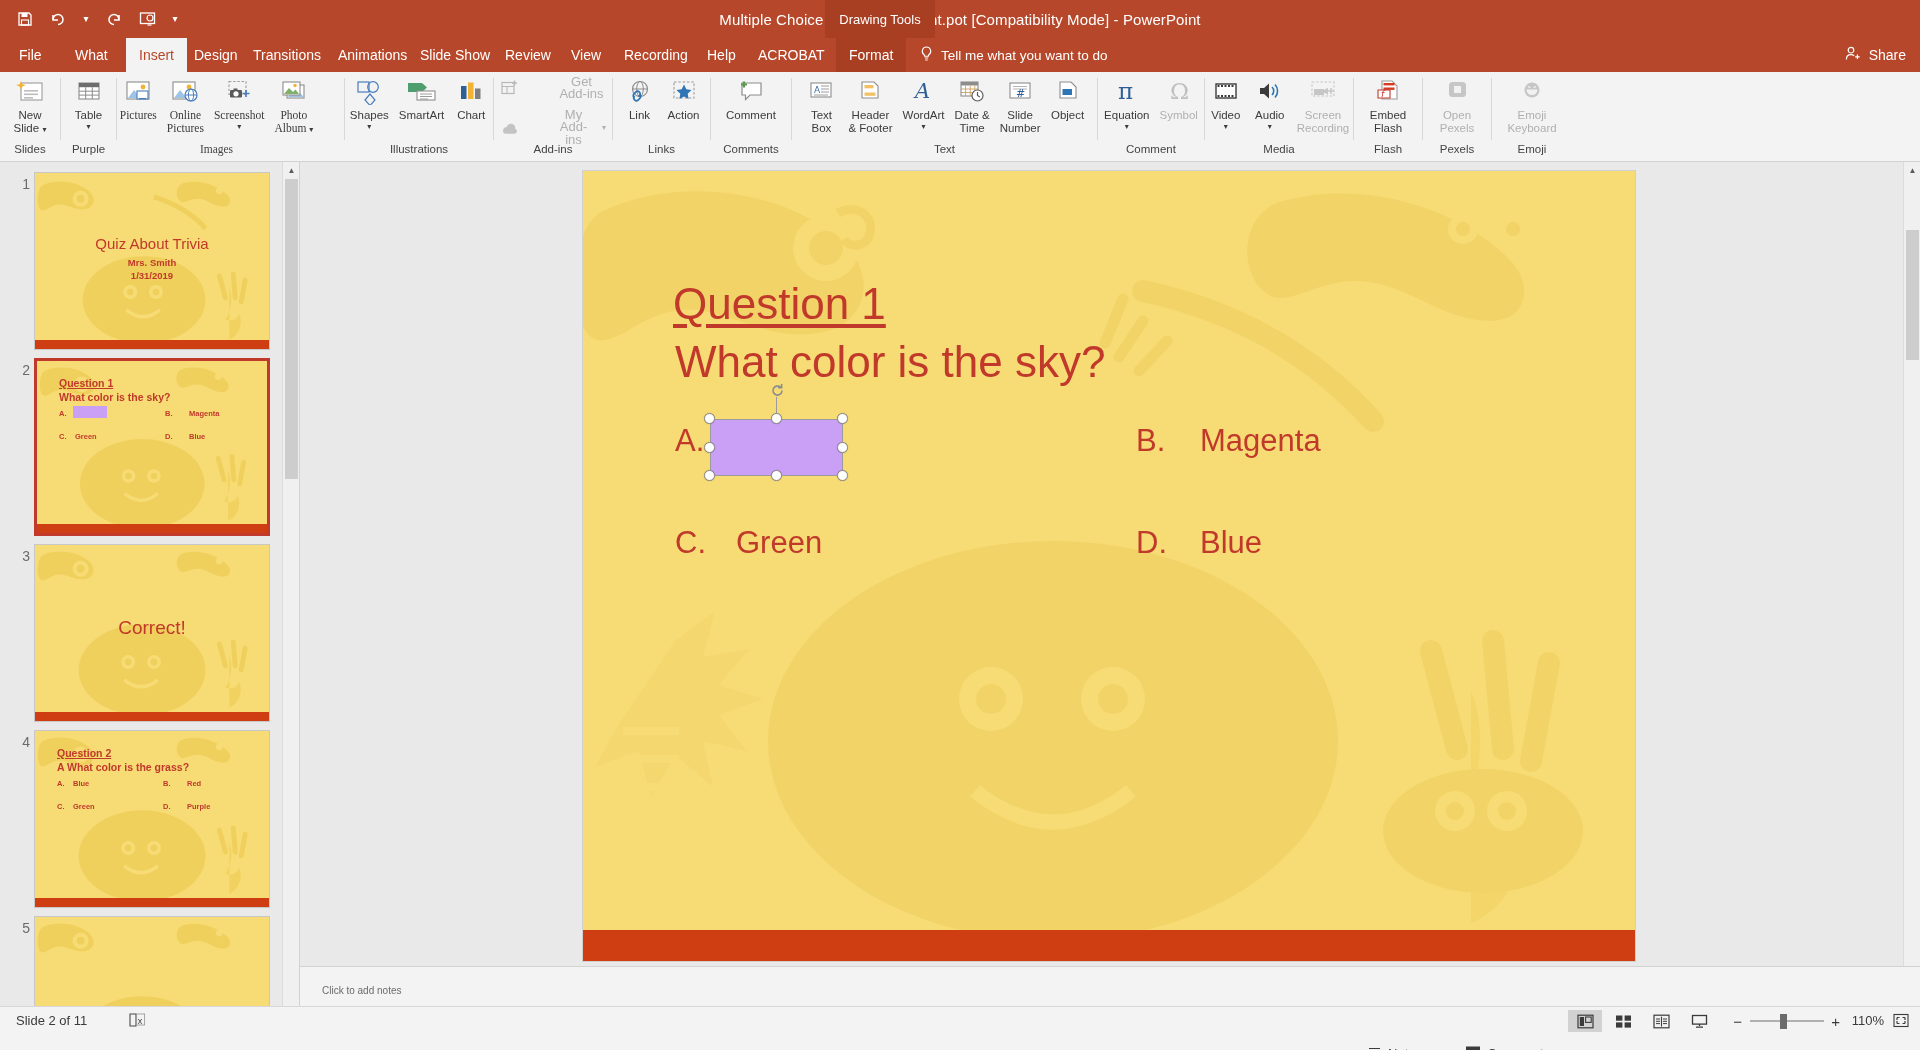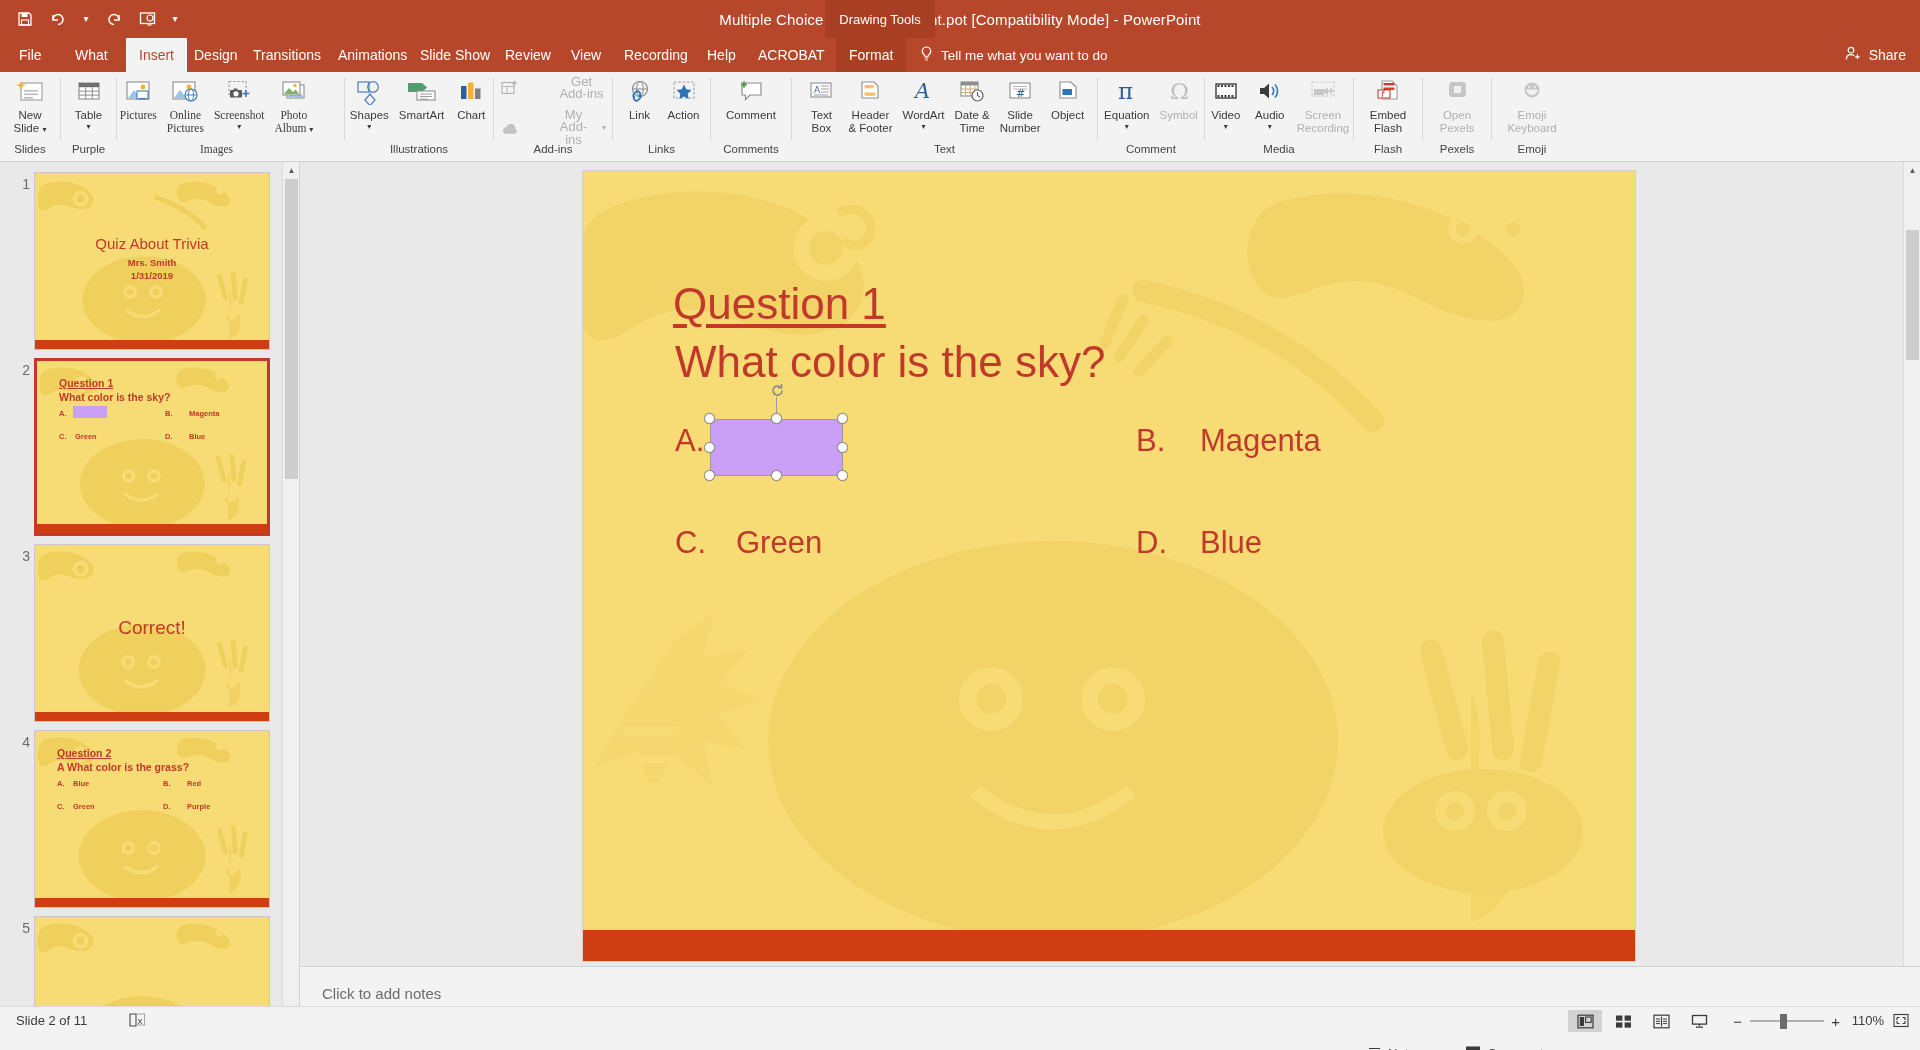--- a/index.html
+++ b/index.html
@@ -163,21 +163,21 @@
   
   #ed-scroll {
     position: absolute; right: 0; top: 0; width: 17px; bottom: 0; background: #f0f0f0; border-left: 1px solid #dcdcdc;
   }
   #ed-thumbbar { position: absolute; left: 2px; top: 68px; width: 13px; height: 130px; background: #cdcdcd; }
   
   #notespane {
     position: absolute; left: 300px; right: 0; height: 56px; bottom: 28px;
     background: #f3f3f3; border-top: 1px solid #d2d2d2;
   }
-  #notes-text { position: absolute; left: 22px; top: 18px; font-size: 15px; color: #6b6b6b; }
+  #notes-text { position: absolute; left: 22px; top: 18px; font-size: 10px; color: #6b6b6b; }
   
   #statusbar {
     position: absolute; left: 0; bottom: 0; width: 1920px; height: 44px;
     background: #f3f3f3; border-top: 1px solid #d8d8d8; color: #3b3b3b; font-size: 13px;
   }
   #slide-count { position: absolute; left: 16px; top: 6px; }
   #lang-icon { position: absolute; left: 128px; top: 5px; color: #3b3b3b; }
   .sb-right-item { position: absolute; top: 0; height: 28px; display: flex; align-items: center; gap: 6px; font-size: 13px; margin-top: 32px; }
   .viewbtn {
     position: absolute; top: 3px; width: 34px; height: 22px;

